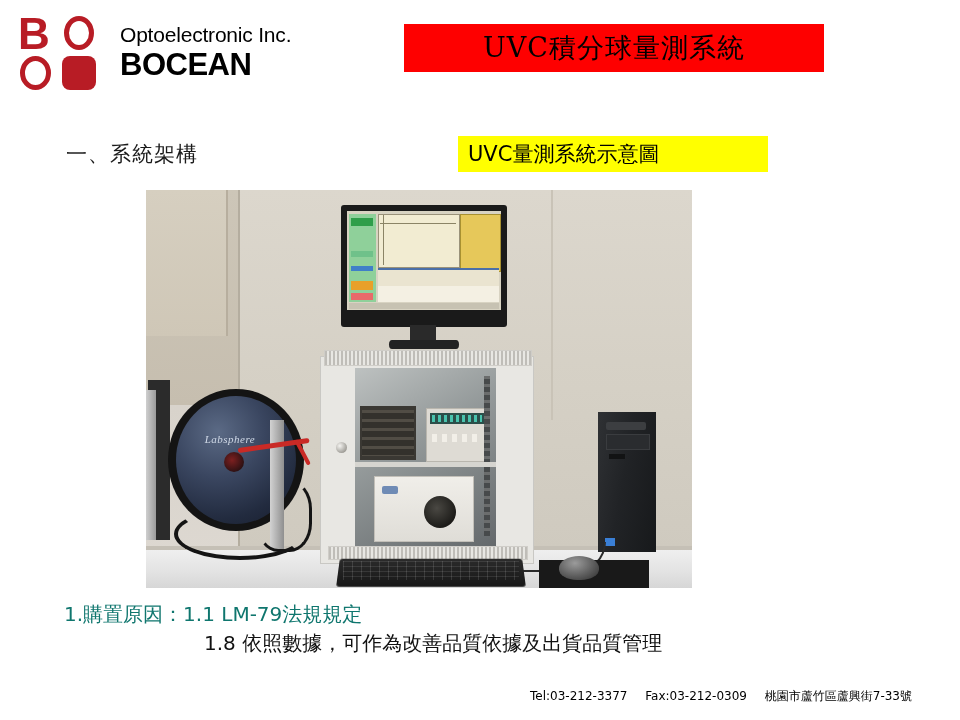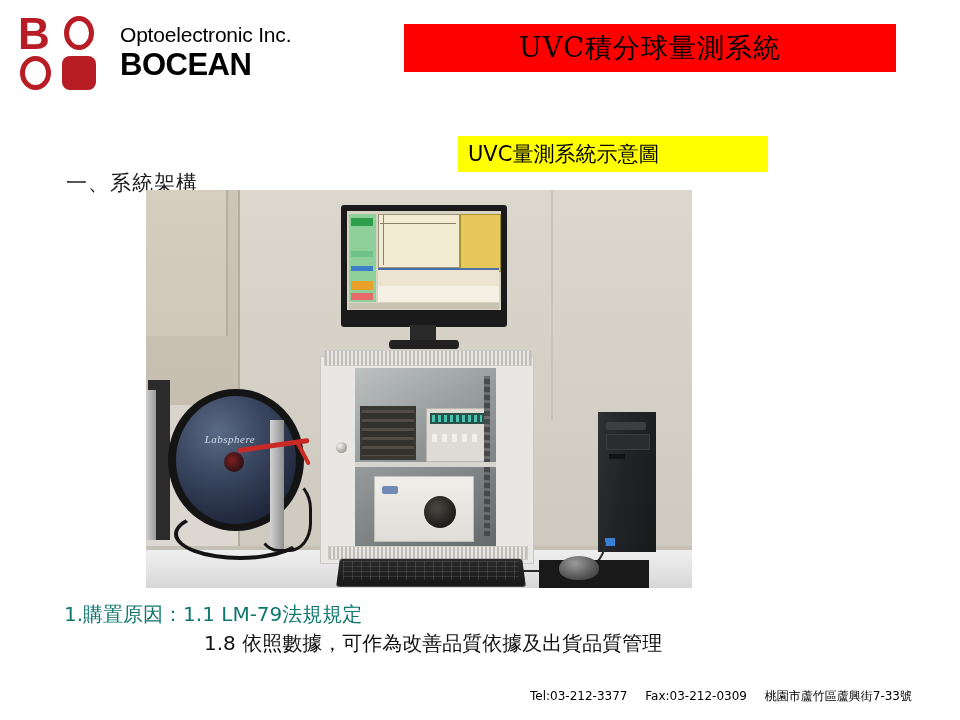--- a/index.html
+++ b/index.html
@@ -77,21 +77,21 @@
     line-height: 26px;
     color: #000;
     letter-spacing: -0.2px;
   }
 
   
   #title-banner {
     position: absolute;
     left: 404px;
     top: 24px;
-    width: 492px;
+    width: 420px;
     height: 48px;
     background: #fe0000;
     display: flex;
     align-items: center;
     justify-content: center;
   }
   #title-banner-text {
     font-family: "DejaVu Serif", "Liberation Serif", serif;
     font-size: 27px;
     color: #000;
@@ -101,21 +101,20 @@
 
   
   #section-heading {
     position: absolute;
     left: 66px;
     top: 140px;
     font-family: "DejaVu Serif", "Liberation Serif", serif;
     font-size: 21px;
     color: #1a1a1a;
     letter-spacing: 1px;
-    margin-top: 29px;
   }
 
   
   #diagram-caption-box {
     position: absolute;
     left: 458px;
     top: 136px;
     width: 310px;
     height: 36px;
     background: #ffff00;

